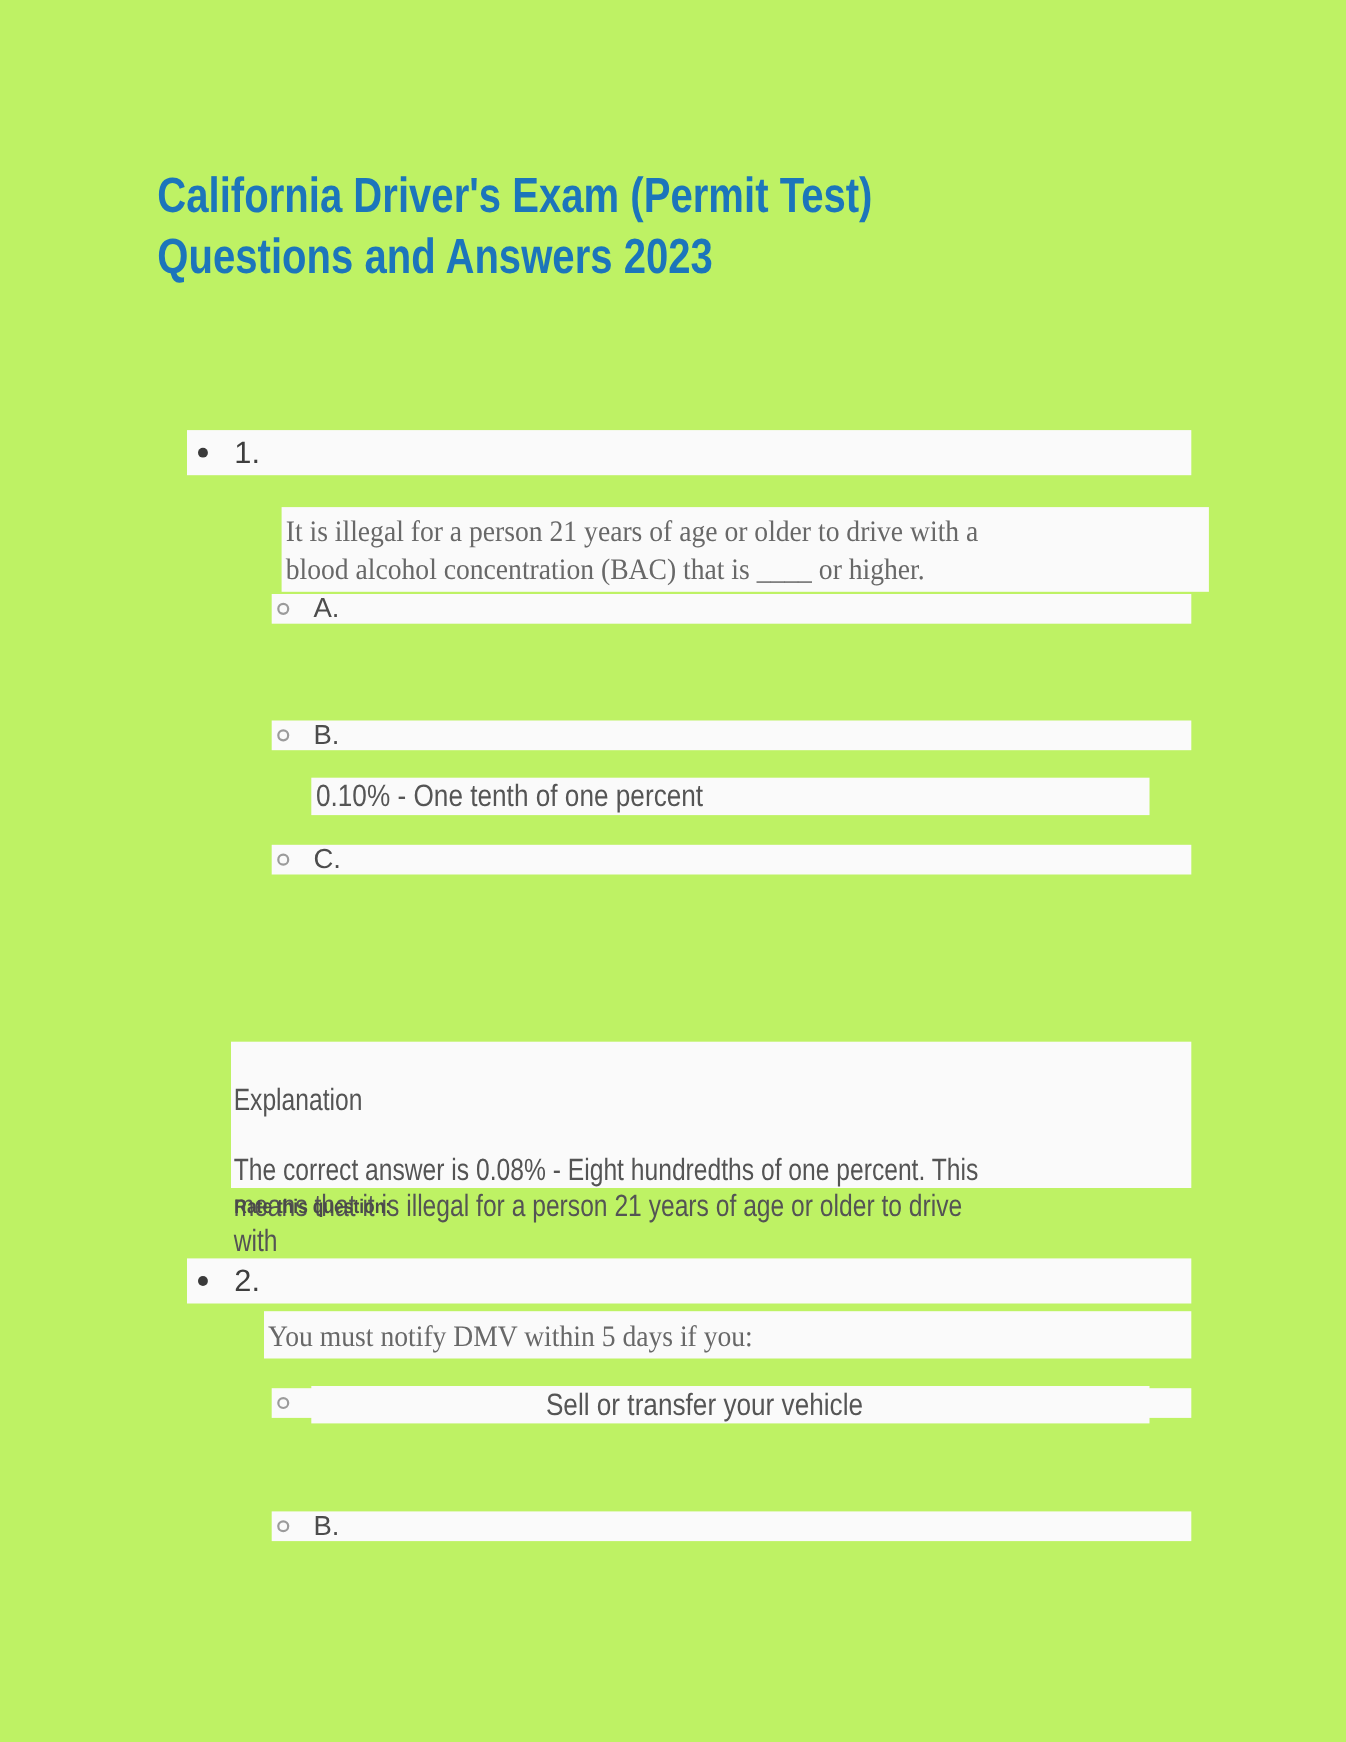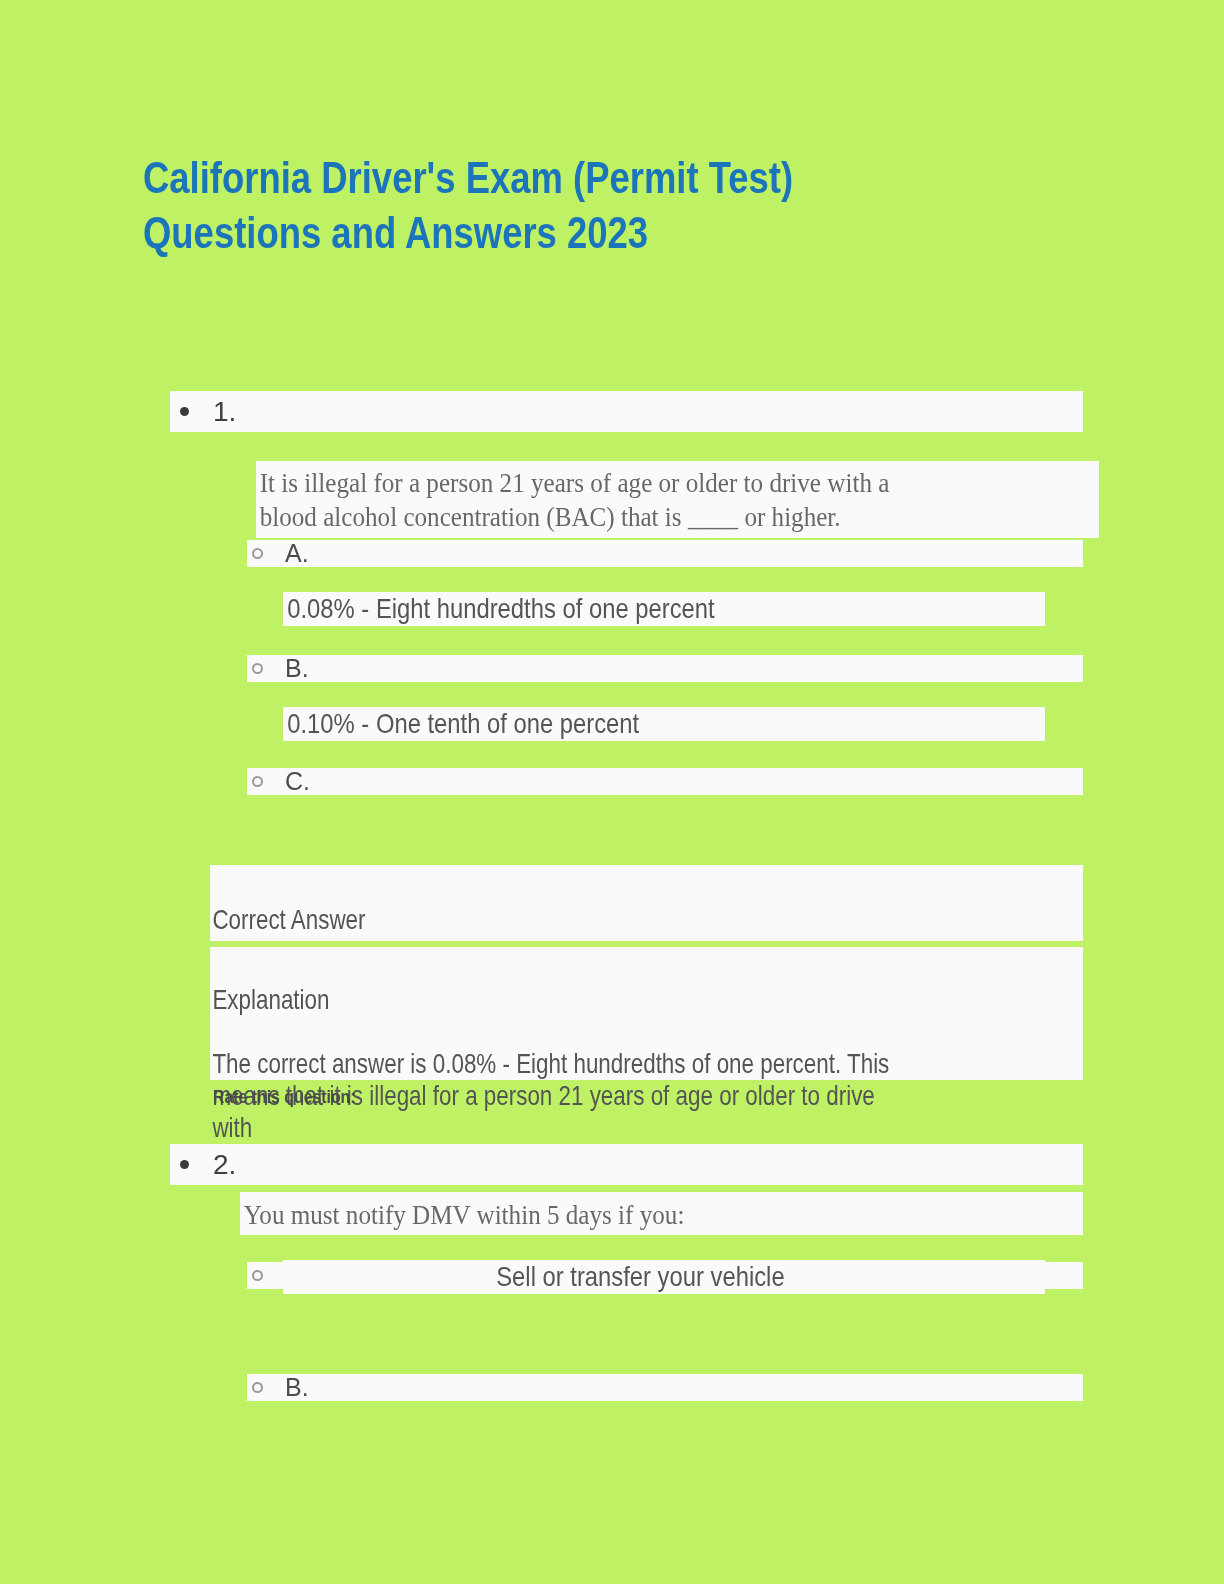--- a/index.html
+++ b/index.html
@@ -116,43 +116,34 @@
 
   <div id="q1-text-bar" class="abs bar qtext-bar">
     <span class="qtext">It is illegal for a person 21 years of age or older to drive with a
 blood alcohol concentration (BAC) that is ____ or higher.</span>
   </div>
 
   <div class="abs bar rowflex opt-row" style="top:540px;">
     <span class="radio-circle"></span>
     <span class="opt-letter">A.</span>
   </div>
-  <div class="abs bar rowflex opt-text-bar" style="top:592px;">
-    <span class="opt-text">0.08% - Eight hundredths of one percent</span>
-  </div>
 
   <div class="abs bar rowflex opt-row" style="top:655px;">
     <span class="radio-circle"></span>
     <span class="opt-letter">B.</span>
   </div>
   <div class="abs bar rowflex opt-text-bar" style="top:707px;">
     <span class="opt-text">0.10% - One tenth of one percent</span>
   </div>
 
   <div class="abs bar rowflex opt-row" style="top:768px;">
     <span class="radio-circle"></span>
     <span class="opt-letter">C.</span>
   </div>
 
-  <div id="correct-block" class="abs bar info-block">
-    <span class="info-text">
-      <span>Correct Answer</span><br>
-      <span>A. 0.08% - Eight hundredths of one percent</span>
-    </span>
-  </div>
 
   <div id="explanation-block" class="abs bar info-block">
     <span class="info-text">
       <span>Explanation</span><br>
       <span>The correct answer is 0.08% - Eight hundredths of one percent. This
 means that it is illegal for a person 21 years of age or older to drive with
 a blood alcohol concentration (BAC) that is 0.08% or higher.</span>
     </span>
   </div>
 

